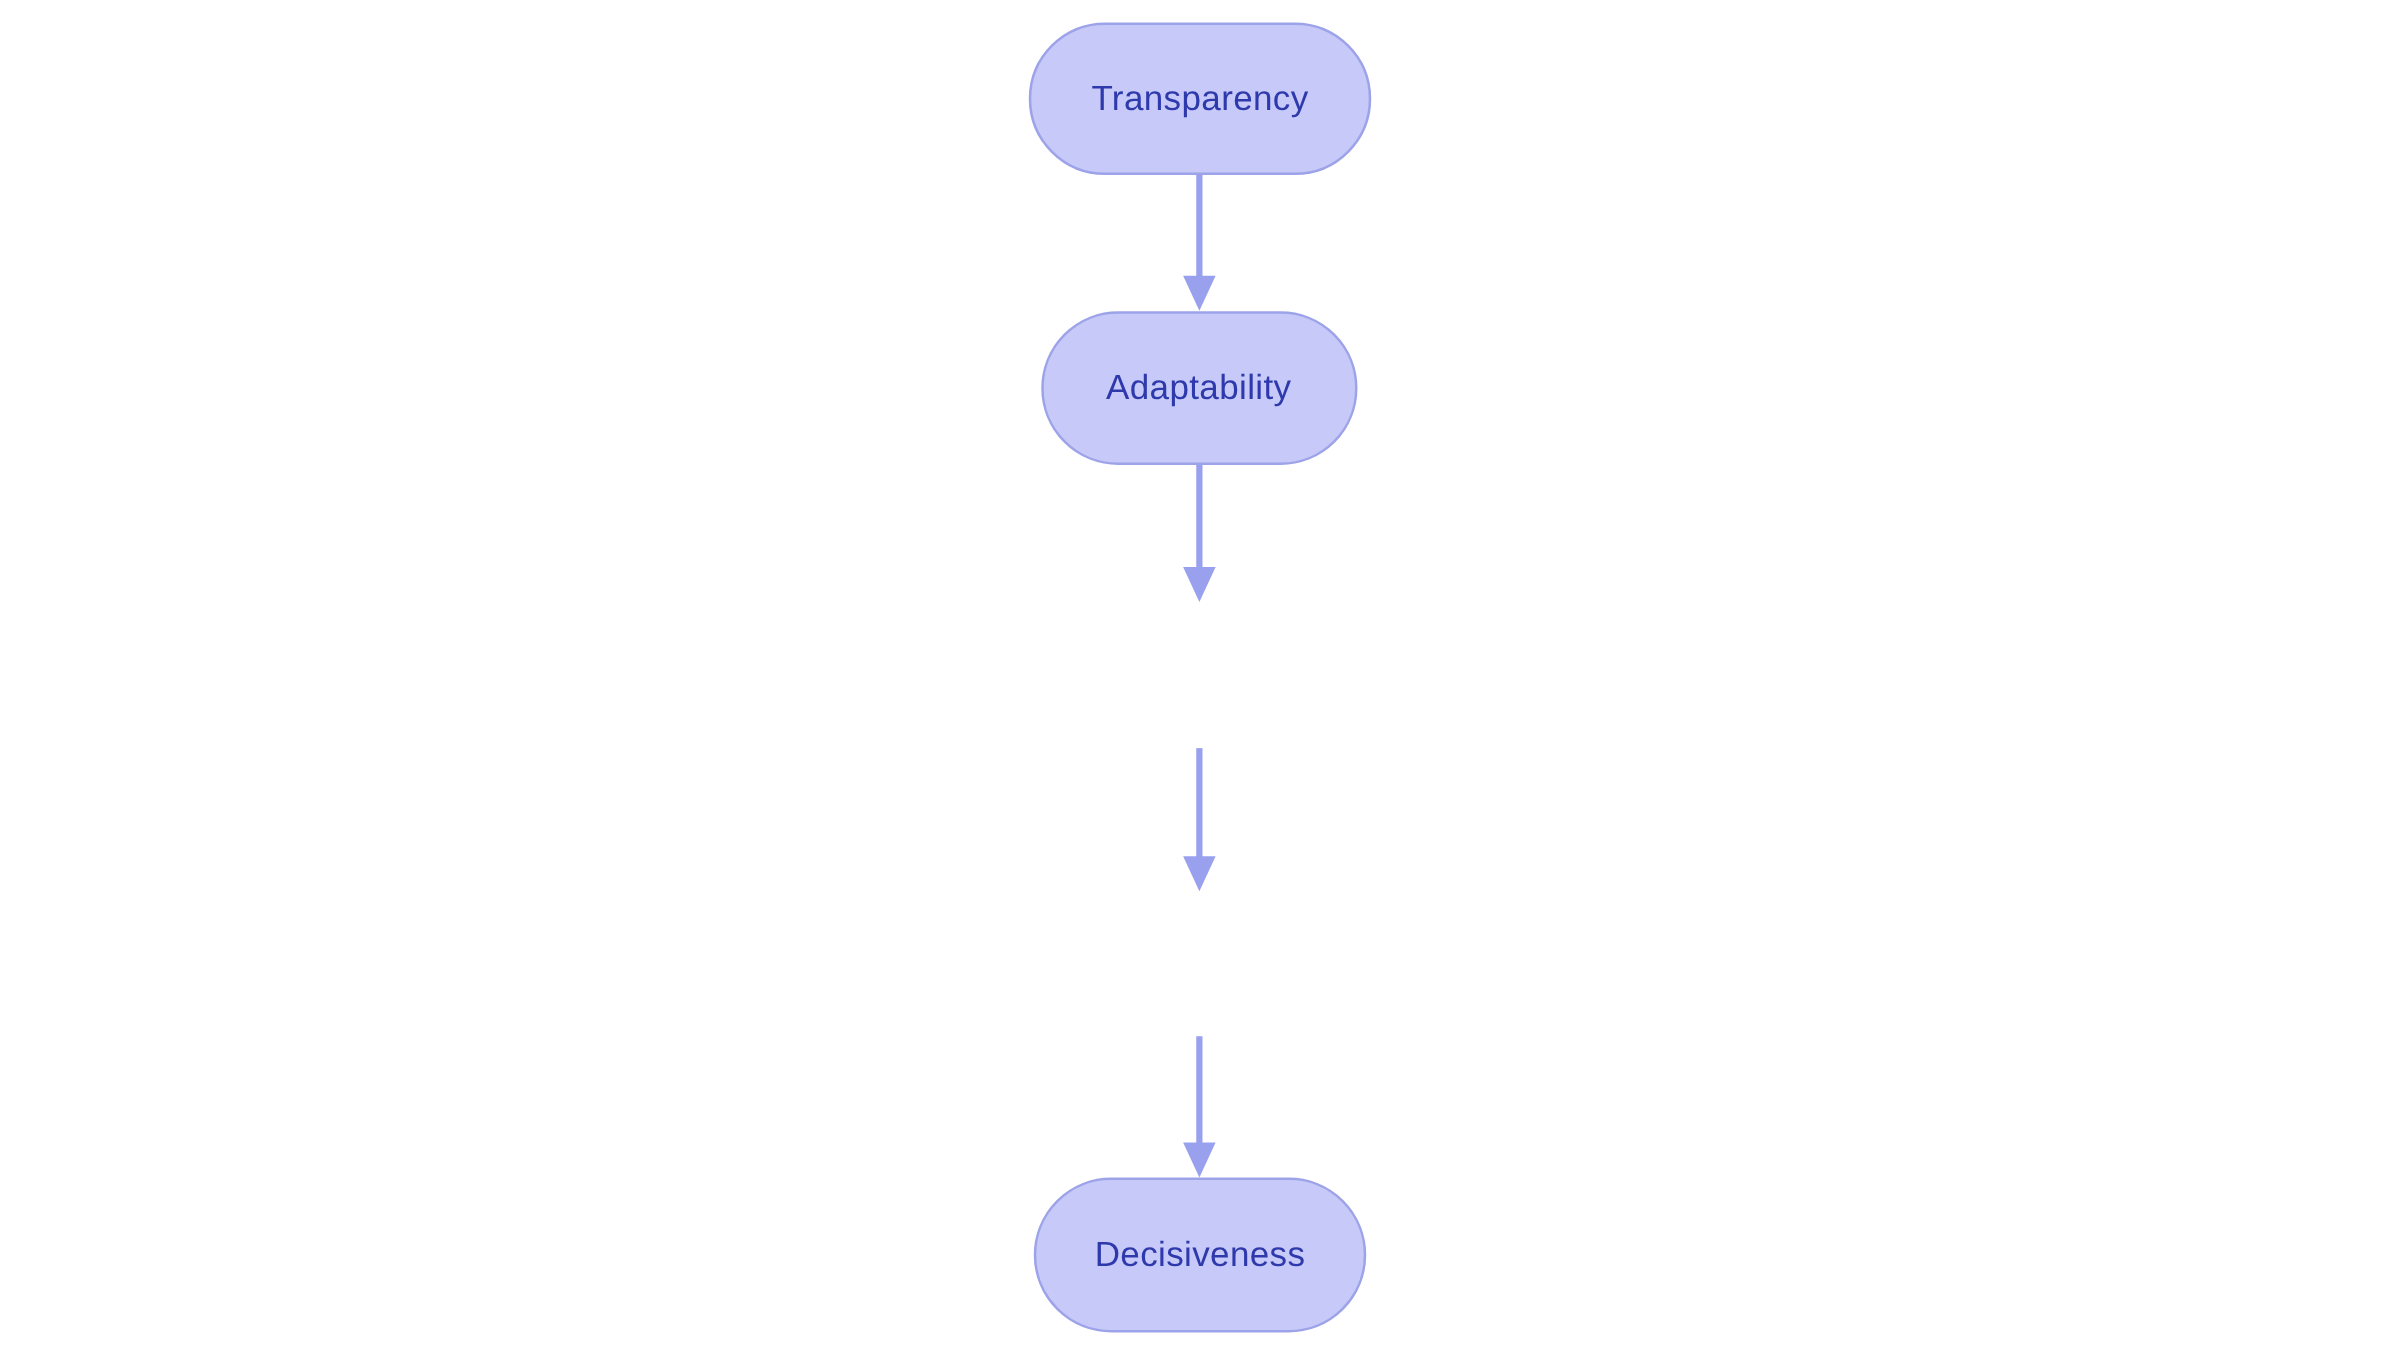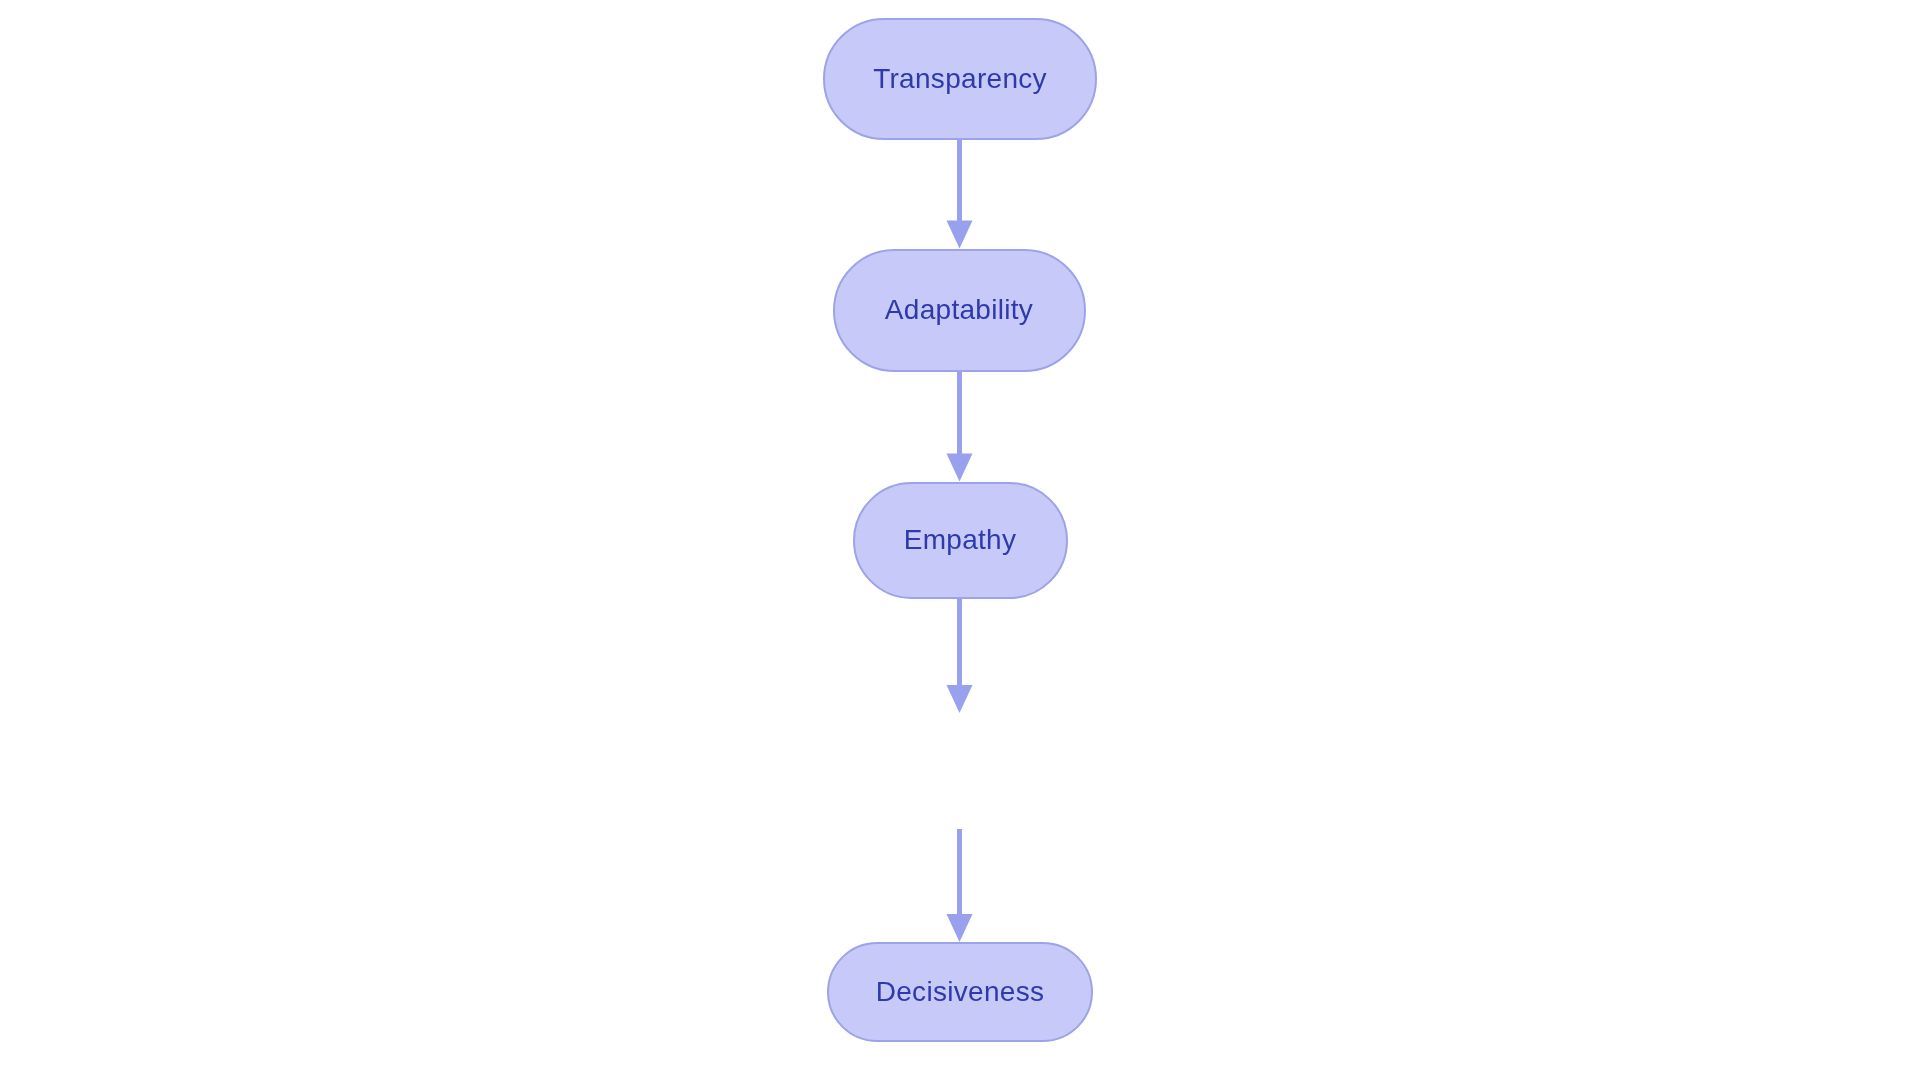--- a/index.html
+++ b/index.html
@@ -63,19 +63,16 @@
         <line x1="959.5" y1="829" x2="959.5" y2="917" stroke="#99a0ee" stroke-width="5"></line>
         <polygon points="946.5,914 972.5,914 959.5,942" fill="#99a0ee"></polygon>
       </g>
     </svg>
 <div class="flow-node" style="left: 823px; top: 18px; width: 274px; height: 122px;">
       <span>Transparency</span>
     </div>
     <div class="flow-node" style="left: 832.5px; top: 248.5px; width: 253px; height: 123px;">
       <span>Adaptability</span>
     </div>
-    <div class="flow-node" style="left: 852.5px; top: 481.5px; width: 215px; height: 117px;">
-      <span>Empathy</span>
-    </div>
-    <div class="flow-node" style="left: 827px; top: 942px; width: 266px; height: 100px;">
+    <div class="flow-node" style="left: 827px; top: 942px; width: 266px; height: 124px;">
       <span>Decisiveness</span>
     </div>
   </div>
 
 </body></html>

